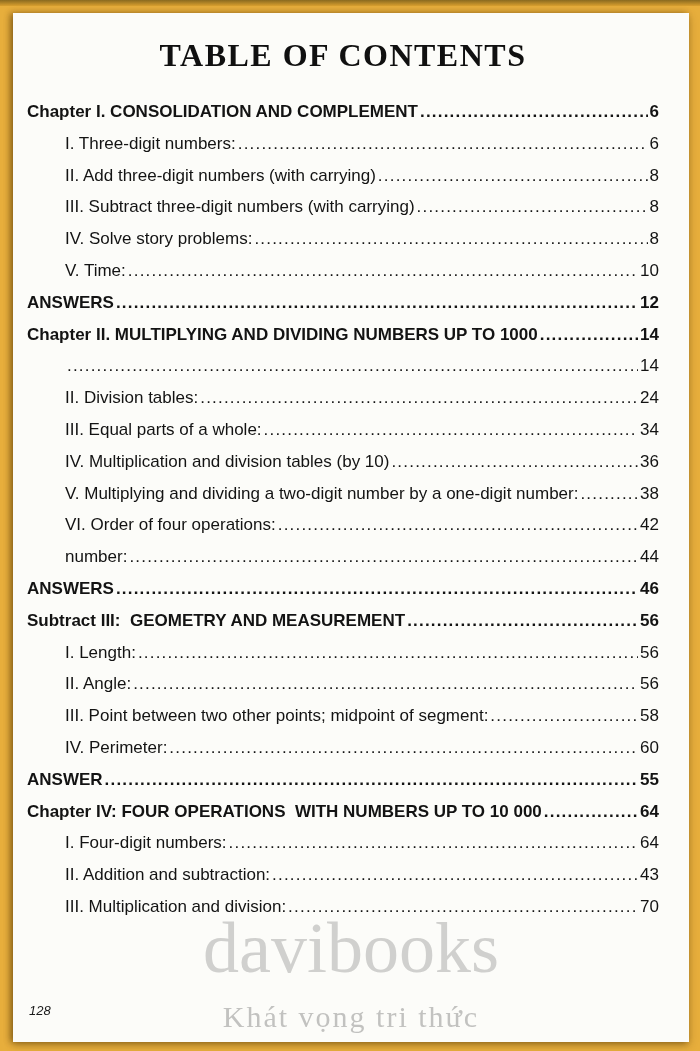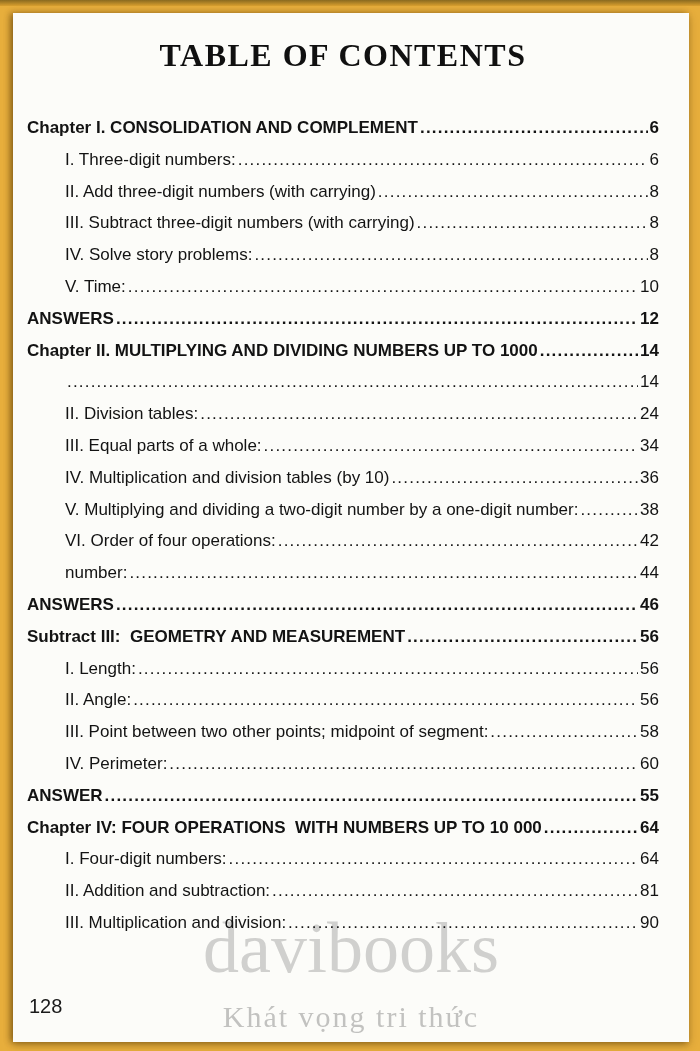--- a/index.html
+++ b/index.html
@@ -27,21 +27,21 @@
     font-weight: bold;
     font-size: 32px;
     letter-spacing: 1.5px;
     text-align: center;
     color: #101010;
     margin-top: 8px;
   }
   .toc {
     position: relative;
     z-index: 3;
-    margin-top: 44px;
+    margin-top: 28px;
   }
   .toc-row {
     display: flex;
     align-items: baseline;
     height: 31.8px;
     font-size: 17px;
     color: #131313;
   }
   .toc-row.chapter { font-weight: bold; }
   .toc-row.answers { font-weight: bold; }
@@ -55,23 +55,24 @@
     margin: 0 2px;
   }
   .toc-dots::after {
     content: "........................................................................................................................................................................................";
   }
   .toc-page { white-space: nowrap; }
   .footer-page-number {
     position: absolute;
     left: 16px;
     bottom: 24px;
-    font-size: 20px;
+    font-size: 13px;
     color: #1a1a1a;
     z-index: 4;
+    font-style: italic;
   }
   .watermark {
     position: absolute;
     left: 0; right: 0; bottom: 8px;
     text-align: center;
     pointer-events: none;
     z-index: 1;
   }
   .watermark-main {
     font-family: "Liberation Serif", serif;
@@ -215,26 +216,26 @@
         <span class="toc-page">64</span>
       </div>
       <div class="toc-row item">
         <span class="toc-label">I. Four-digit numbers:</span>
         <span class="toc-dots"></span>
         <span class="toc-page">64</span>
       </div>
       <div class="toc-row item">
         <span class="toc-label">II. Addition and subtraction:</span>
         <span class="toc-dots"></span>
-        <span class="toc-page">81</span>
+        <span class="toc-page">43</span>
       </div>
       <div class="toc-row item">
         <span class="toc-label">III. Multiplication and division:</span>
         <span class="toc-dots"></span>
-        <span class="toc-page">90</span>
+        <span class="toc-page">70</span>
       </div>
     </div>
 
   <div class="footer-page-number">128</div>
 
   <div class="watermark">
     <div class="watermark-main">davibooks</div>
     <div class="watermark-sub">Khát vọng tri thức</div>
   </div>
 

